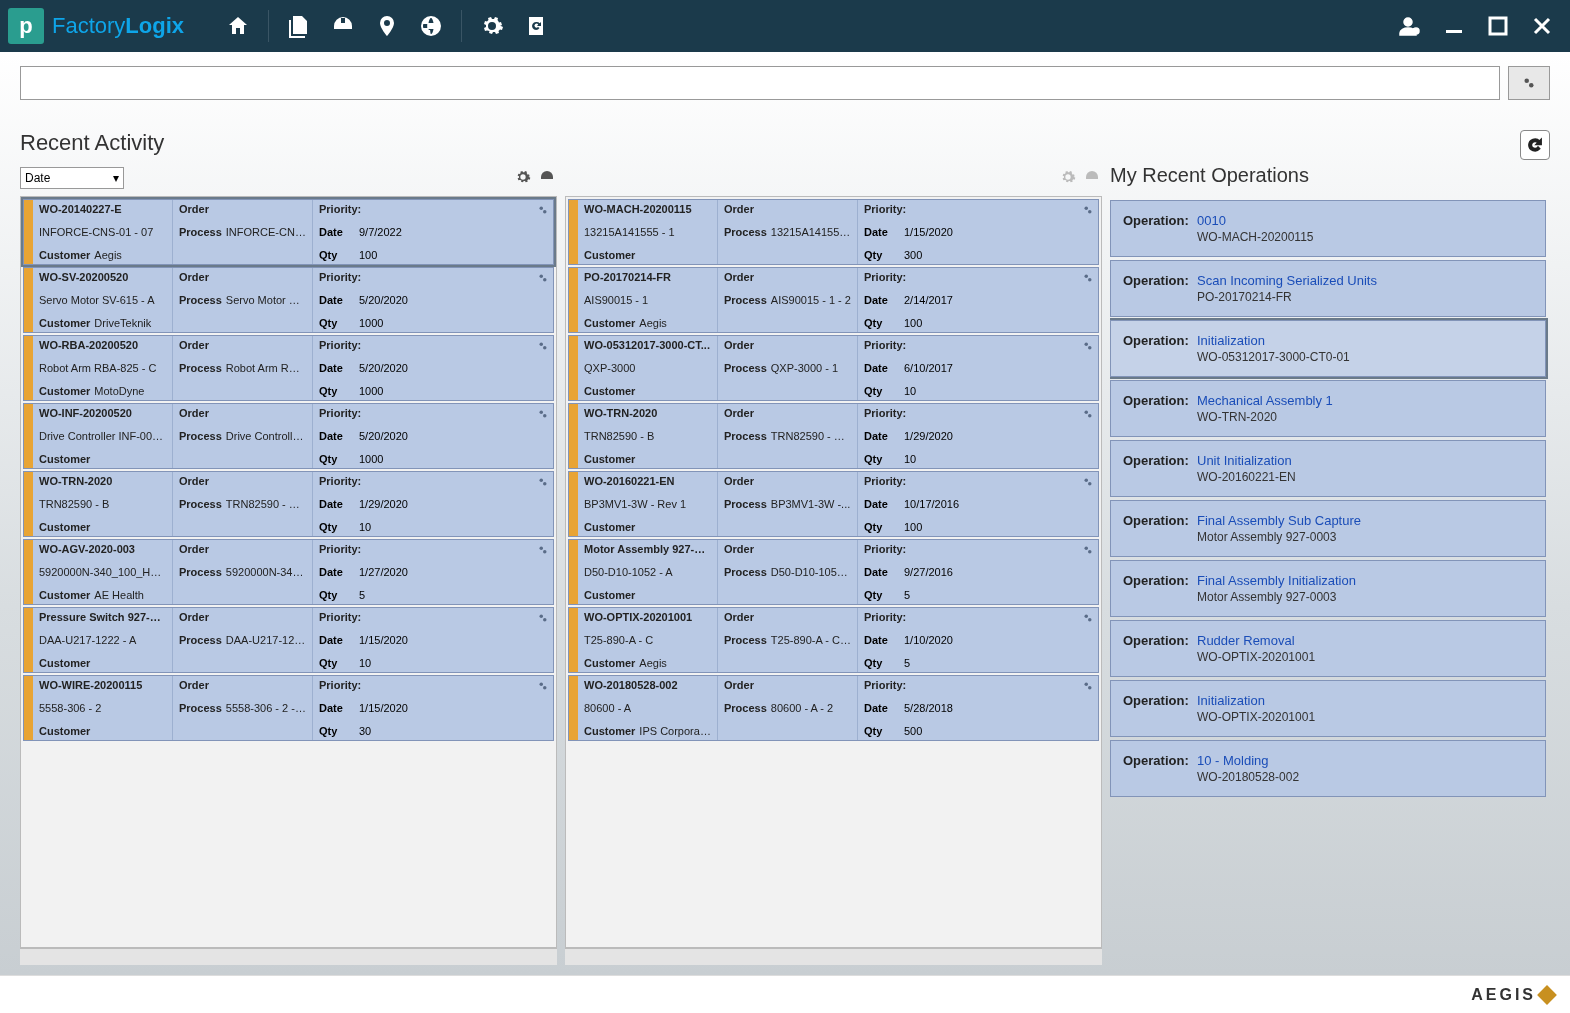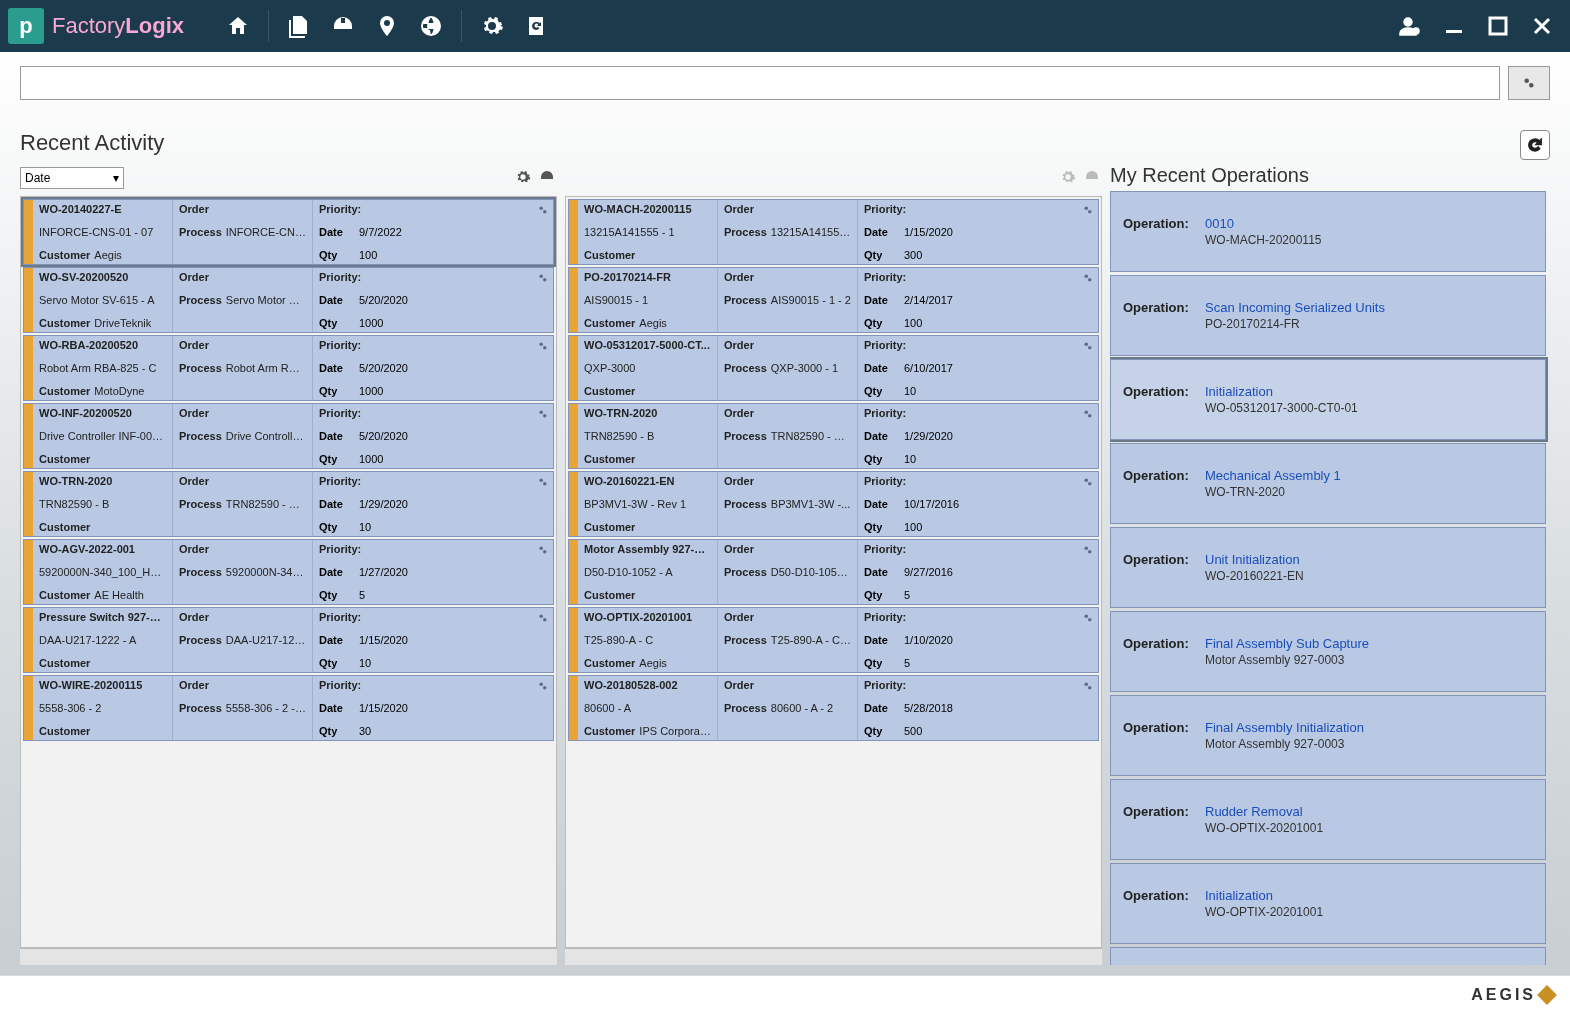--- a/index.html
+++ b/index.html
@@ -1,19 +1,19 @@
 <!DOCTYPE html>
 <html><head>
 <meta charset="utf-8">
 <style>
 *{box-sizing:border-box;margin:0;padding:0;font-family:"Segoe UI",Arial,sans-serif}
 body{width:1570px;height:1013px;background:#fff;overflow:hidden;display:flex;flex-direction:column}
 .topbar{height:52px;background:#1b3a4b;display:flex;align-items:center;padding:0 8px;gap:4px}
 .logo-badge{width:36px;height:36px;background:#2a9d8f;border-radius:3px;display:flex;align-items:center;justify-content:center;color:#fff;font-size:22px;font-weight:bold}
-.logo-text{color:#f9a8d4;font-size:22px;font-weight:300;margin-left:4px;margin-right:30px}
+.logo-text{color:#0ea5e9;font-size:22px;font-weight:300;margin-left:4px;margin-right:30px}
 .logo-text b{font-weight:600}
 .tbicon{width:40px;height:40px;display:flex;align-items:center;justify-content:center;color:#fff;cursor:pointer}
 .tbicon svg{width:24px;height:24px;fill:#fff}
 .tbsep{width:1px;height:32px;background:#3a5565;margin:0 6px}
 .tbspacer{flex:1}
 .content{flex:1;background:linear-gradient(#fff,#d8dde0 60%,#c8ced2);padding:14px 20px 10px;display:flex;flex-direction:column;overflow:hidden}
 .scantitle{font-size:26px;font-weight:700;font-style:italic;color:#222;margin-bottom:8px}
 .scanrow{display:flex;gap:8px;margin-bottom:30px}
 .scaninput{flex:1;height:34px;border:1px solid #999;background:#fff;padding:0 8px;font-size:14px}
 .scanbtn{width:42px;height:34px;border:1px solid #999;background:#e8e8e8;display:flex;align-items:center;justify-content:center;cursor:pointer}
@@ -37,21 +37,21 @@
 .col1{width:140px}
 .col2{width:140px}
 .col3{flex:1;min-width:120px}
 .cardline{font-size:11px;color:#222;white-space:nowrap;overflow:hidden;text-overflow:ellipsis;line-height:16px}
 .cardline .lbl{font-weight:700;margin-right:4px}
 .col1 .cardline:first-child{font-weight:600}
 .gearicon{position:absolute;top:4px;right:6px;width:14px;height:14px}
 .gearicon svg{width:14px;height:14px;fill:#5a6c88}
 .cardwrap{position:relative}
 .oplist{flex:1;overflow-y:auto;padding-right:4px}
-.opcard{background:#b9c9e4;border:1px solid #8294b8;margin:3px 0;padding:24px 12px;display:flex;gap:8px}
+.opcard{background:#b9c9e4;border:1px solid #8294b8;margin:3px 0;padding:12px 12px;display:flex;}
 .opcard.selected{outline:2px solid #6a7a8a;background:#c5d2e8}
 .oplabel{font-weight:700;font-size:13px;color:#222;width:74px;flex-shrink:0}
 .opbody{display:flex;flex-direction:column;gap:2px}
 .opname{color:#1a4db8;font-size:13px}
 .opsub{color:#333;font-size:12px}
 .footer{height:38px;background:#fff;border-top:1px solid #ddd;display:flex;align-items:center;justify-content:flex-end;padding:0 16px}
 .footer-logo{font-family:Arial;font-size:16px;font-weight:700;letter-spacing:3px;color:#333;display:flex;align-items:center;gap:4px}
 .footer-logo .diamond{width:14px;height:14px;background:#c89020;transform:rotate(45deg)}
 .hscroll{height:17px;background:#e4e4e4;border-top:1px solid #bbb}
 .col-pair{display:grid;grid-template-columns:40px 1fr;font-size:11px;line-height:16px}
@@ -311,21 +311,21 @@
   </div>
           </div>
           <div class="cardwrap">
   <div class="gearicon"><svg viewBox="0 0 24 24">
                 <circle cx="9" cy="9" r="3"></circle>
                 <circle cx="15" cy="15" r="3"></circle>
               </svg></div>
   <div class="card">
     <div class="stripe"></div>
     <div class="cardcol col1">
-      <div class="cardline">WO-AGV-2022-001</div>
+      <div class="cardline">WO-AGV-2020-003</div>
       <div class="cardline">5920000N-340_100_HL1...</div>
       <div class="cardline"><span class="lbl">Customer</span>AE Health</div>
     </div>
     <div class="cardcol col2">
       <div class="cardline"><span class="lbl">Order</span></div>
       <div class="cardline"><span class="lbl">Process</span>5920000N-340_...</div>
       <div class="cardline">&nbsp;</div>
     </div>
     <div class="cardcol col3">
       <div class="cardline"><span class="lbl">Priority:</span></div>
@@ -476,21 +476,21 @@
   </div>
           </div>
           <div class="cardwrap">
   <div class="gearicon"><svg viewBox="0 0 24 24">
                 <circle cx="9" cy="9" r="3"></circle>
                 <circle cx="15" cy="15" r="3"></circle>
               </svg></div>
   <div class="card">
     <div class="stripe"></div>
     <div class="cardcol col1">
-      <div class="cardline">WO-05312017-5000-CT...</div>
+      <div class="cardline">WO-05312017-3000-CT...</div>
       <div class="cardline">QXP-3000</div>
       <div class="cardline"><span class="lbl">Customer</span></div>
     </div>
     <div class="cardcol col2">
       <div class="cardline"><span class="lbl">Order</span></div>
       <div class="cardline"><span class="lbl">Process</span>QXP-3000 - 1</div>
       <div class="cardline">&nbsp;</div>
     </div>
     <div class="cardcol col3">
       <div class="cardline"><span class="lbl">Priority:</span></div>
@@ -653,21 +653,21 @@
                   <span>500</span>
                 </div>
     </div>
   </div>
           </div>
         </div>
       <div class="hscroll"></div>
     </div>
 
     <div class="panel-right">
-      <div class="sectitle" style="font-size:20px;margin-bottom:1px">My Recent Operations</div>
+      <div class="sectitle" style="font-size:20px;margin-bottom:10px">My Recent Operations</div>
       <div class="oplist" id="oplist">
           <div class="opcard">
      <div class="oplabel">Operation:</div>
      <div class="opbody">
        <div class="opname">0010</div>
        <div class="opsub">WO-MACH-20200115</div>
      </div>
    </div>
           <div class="opcard">
      <div class="oplabel">Operation:</div>

